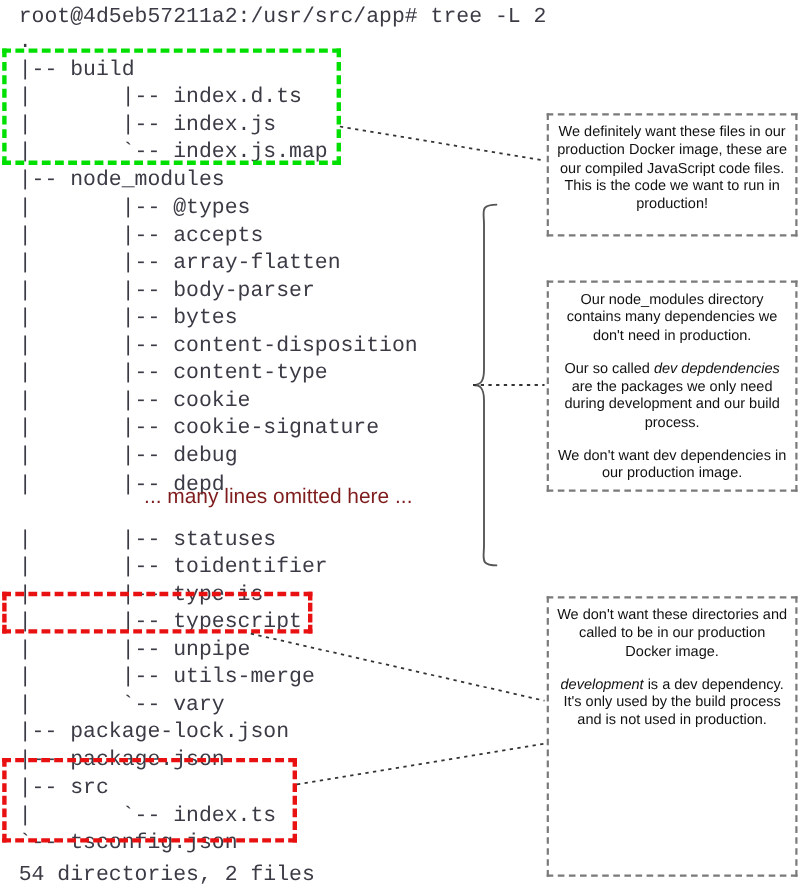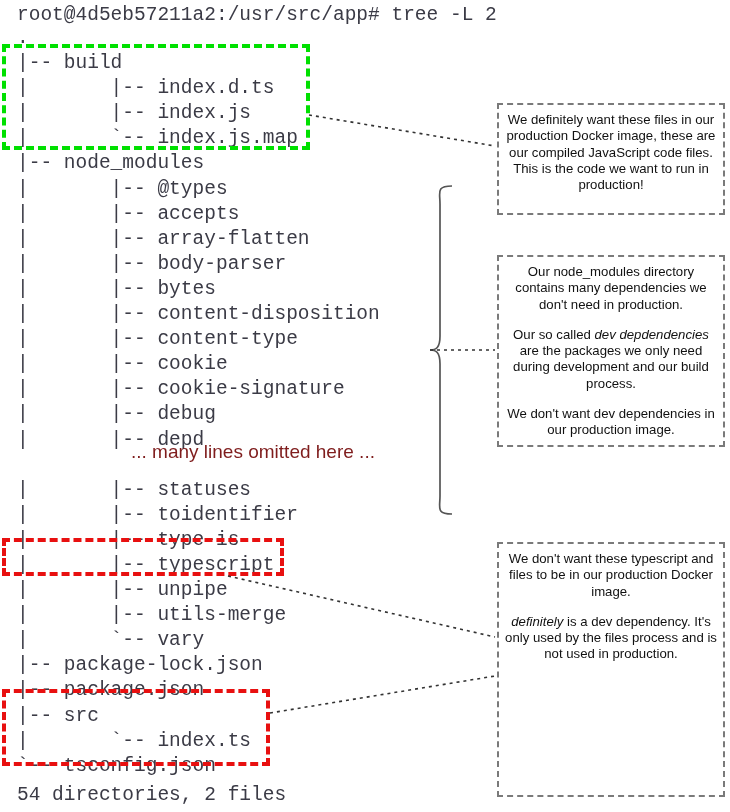--- a/index.html
+++ b/index.html
@@ -147,17 +147,17 @@
     <p>We definitely want these files in our production Docker image, these are our compiled JavaScript code files. This is the code we want to run in production!</p>
   </div>
 
   <div class="callout" id="callout-node">
     <p>Our node_modules directory contains many dependencies we don't need in production.</p>
     <p><span>Our so called </span><em>dev depdendencies</em><span> are the packages we only need during development and our build process.</span></p>
     <p>We don't want dev dependencies in our production image.</p>
   </div>
 
   <div class="callout" id="callout-ts">
-    <p>We don't want these typescript and files to be in our production Docker image.</p>
-    <p><em>definitely</em><span> is a dev dependency. It's only used by the files process and is not used in production.</span></p>
+    <p>We don't want these directories and called to be in our production Docker image.</p>
+    <p><em>development</em><span> is a dev dependency. It's only used by the build process and is not used in production.</span></p>
   </div>
 
 </div>
 
 </body></html>

